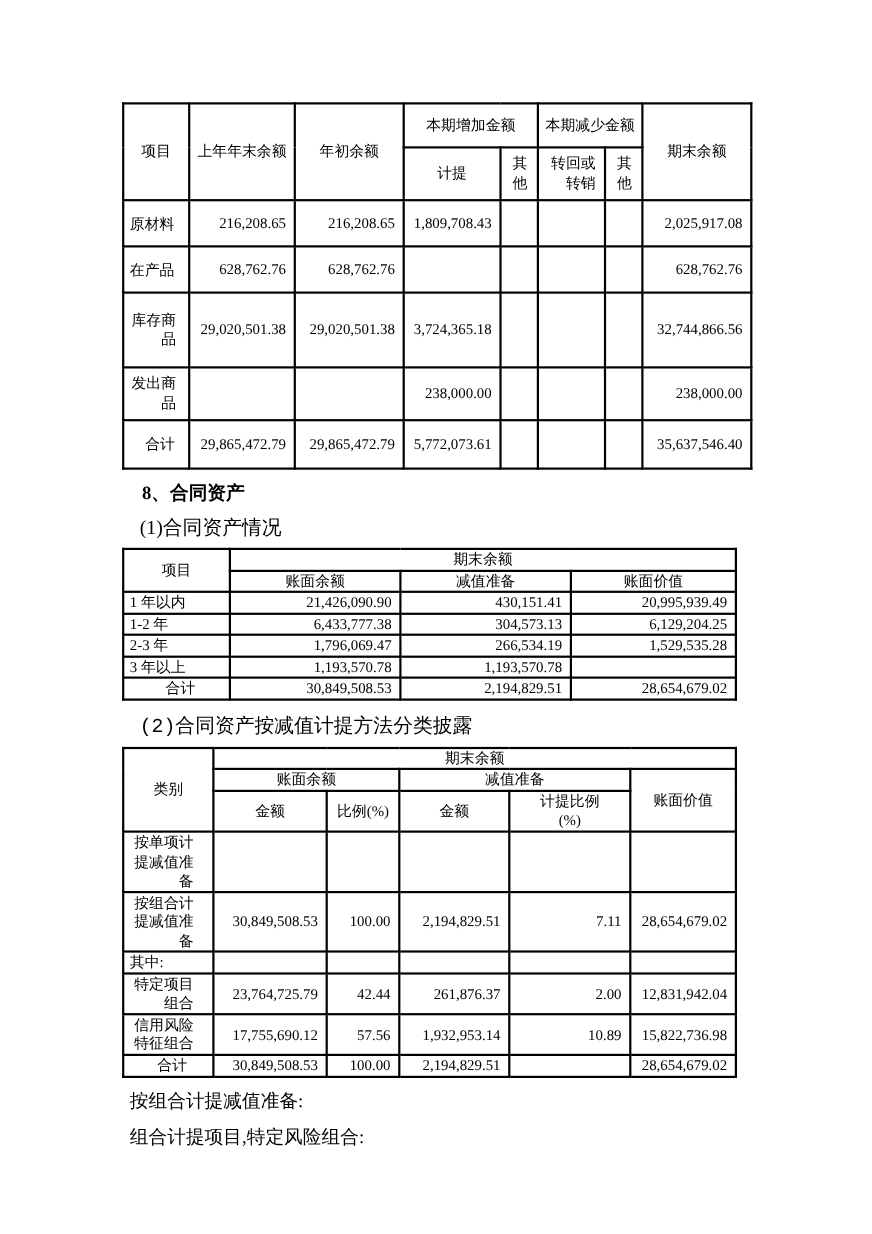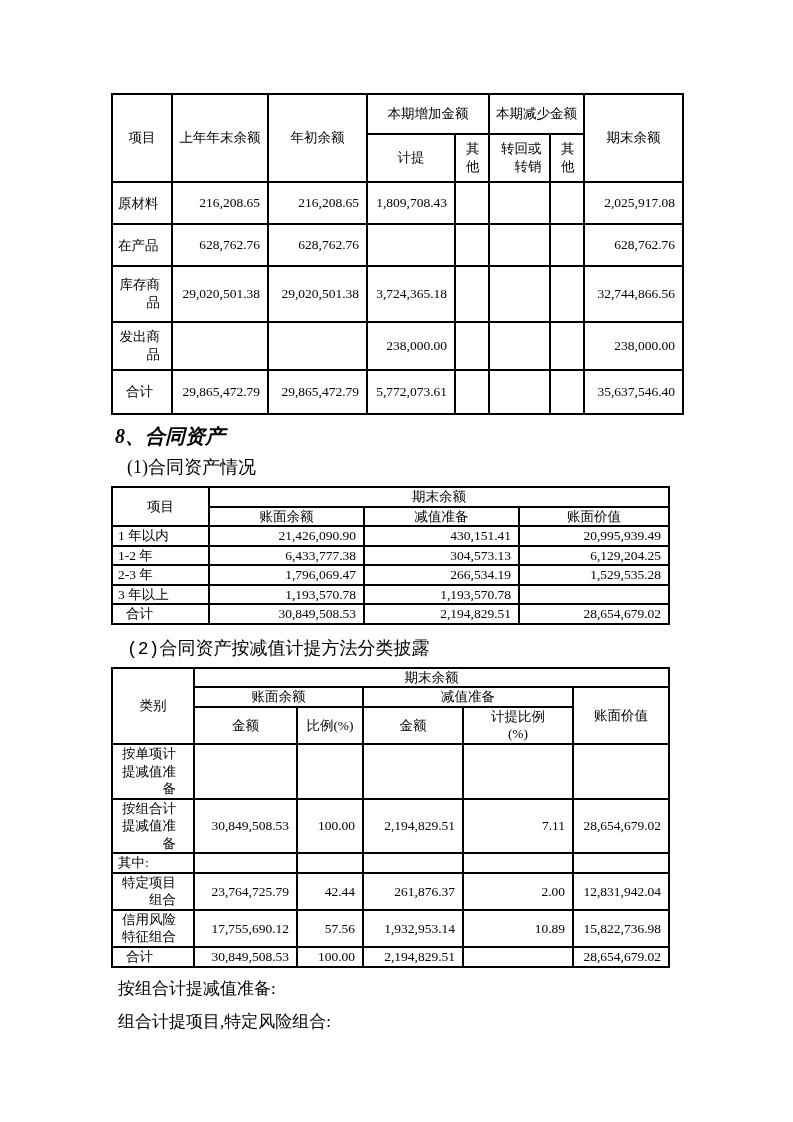--- a/index.html
+++ b/index.html
@@ -7,32 +7,32 @@
     position:relative; width:793px; height:1122px; background:#fff;
     font-family:"Liberation Serif","DejaVu Serif",serif; color:#000; overflow:hidden;
   }
   .content { position:absolute; left:111px; top:93px; width:580px; }
 
   table { border-collapse:collapse; table-layout:fixed; font-size:13.5px; line-height:1.3; }
   td,th { border:2px solid #000; padding:1px 6px; font-weight:normal; vertical-align:middle; overflow:hidden; }
   th { text-align:center;border-radius:19px; }
   td.num { text-align:right; padding-right:7px; }
   td.lbl { text-align:left; padding-left:5px; }
-  td.ctr { text-align:left;padding-left:13px; }
+  td.ctr { text-align:center;padding-left:13px; }
 
   .t1 { width:571px; }
   .t2,.t3 { width:557px; }
   .t2 td,.t2 th,.t3 td,.t3 th { padding-top:0; padding-bottom:0; }
 
-  .rh40{height:40px}.rh48{height:48px}.rh42{height:42px}.rh56{height:56px}.rh44{height:44px}
+  .rh40{height:40px}.rh48{height:48px}.rh42{height:42px}.rh56{height:68px}.rh44{height:44px}
 
   .wrap { display:inline-block; word-break:break-all; text-align:right; vertical-align:middle; }
   .w15{max-width:15px}.w42{max-width:42px}.w44{max-width:44px}.w58{max-width:58px}
 
-  .h8 { font-size:20px; font-weight:bold; margin:12px 0 0 4px; line-height:19px;font-style:italic; }
+  .h8 { font-size:17px; font-weight:bold; margin:12px 0 0 18px; line-height:19px; }
   .sub { font-size:18px; margin:12px 0 0 16px; line-height:18px; }
   .note { font-size:17px; margin:12px 0 0 7px; line-height:18px; }
   .note2 { margin-top:15px; }
   .t2m { margin-top:10px; }
   .sub2 { margin-top:15px;font-family:Liberation Mono, monospace; }
   .t3m { margin-top:9px; }
   .pagenum {
     position:absolute; left:0; right:0; top:1038px; text-align:center;
     font-family:"DejaVu Sans","Liberation Sans",sans-serif; font-size:11.5px;
   }

